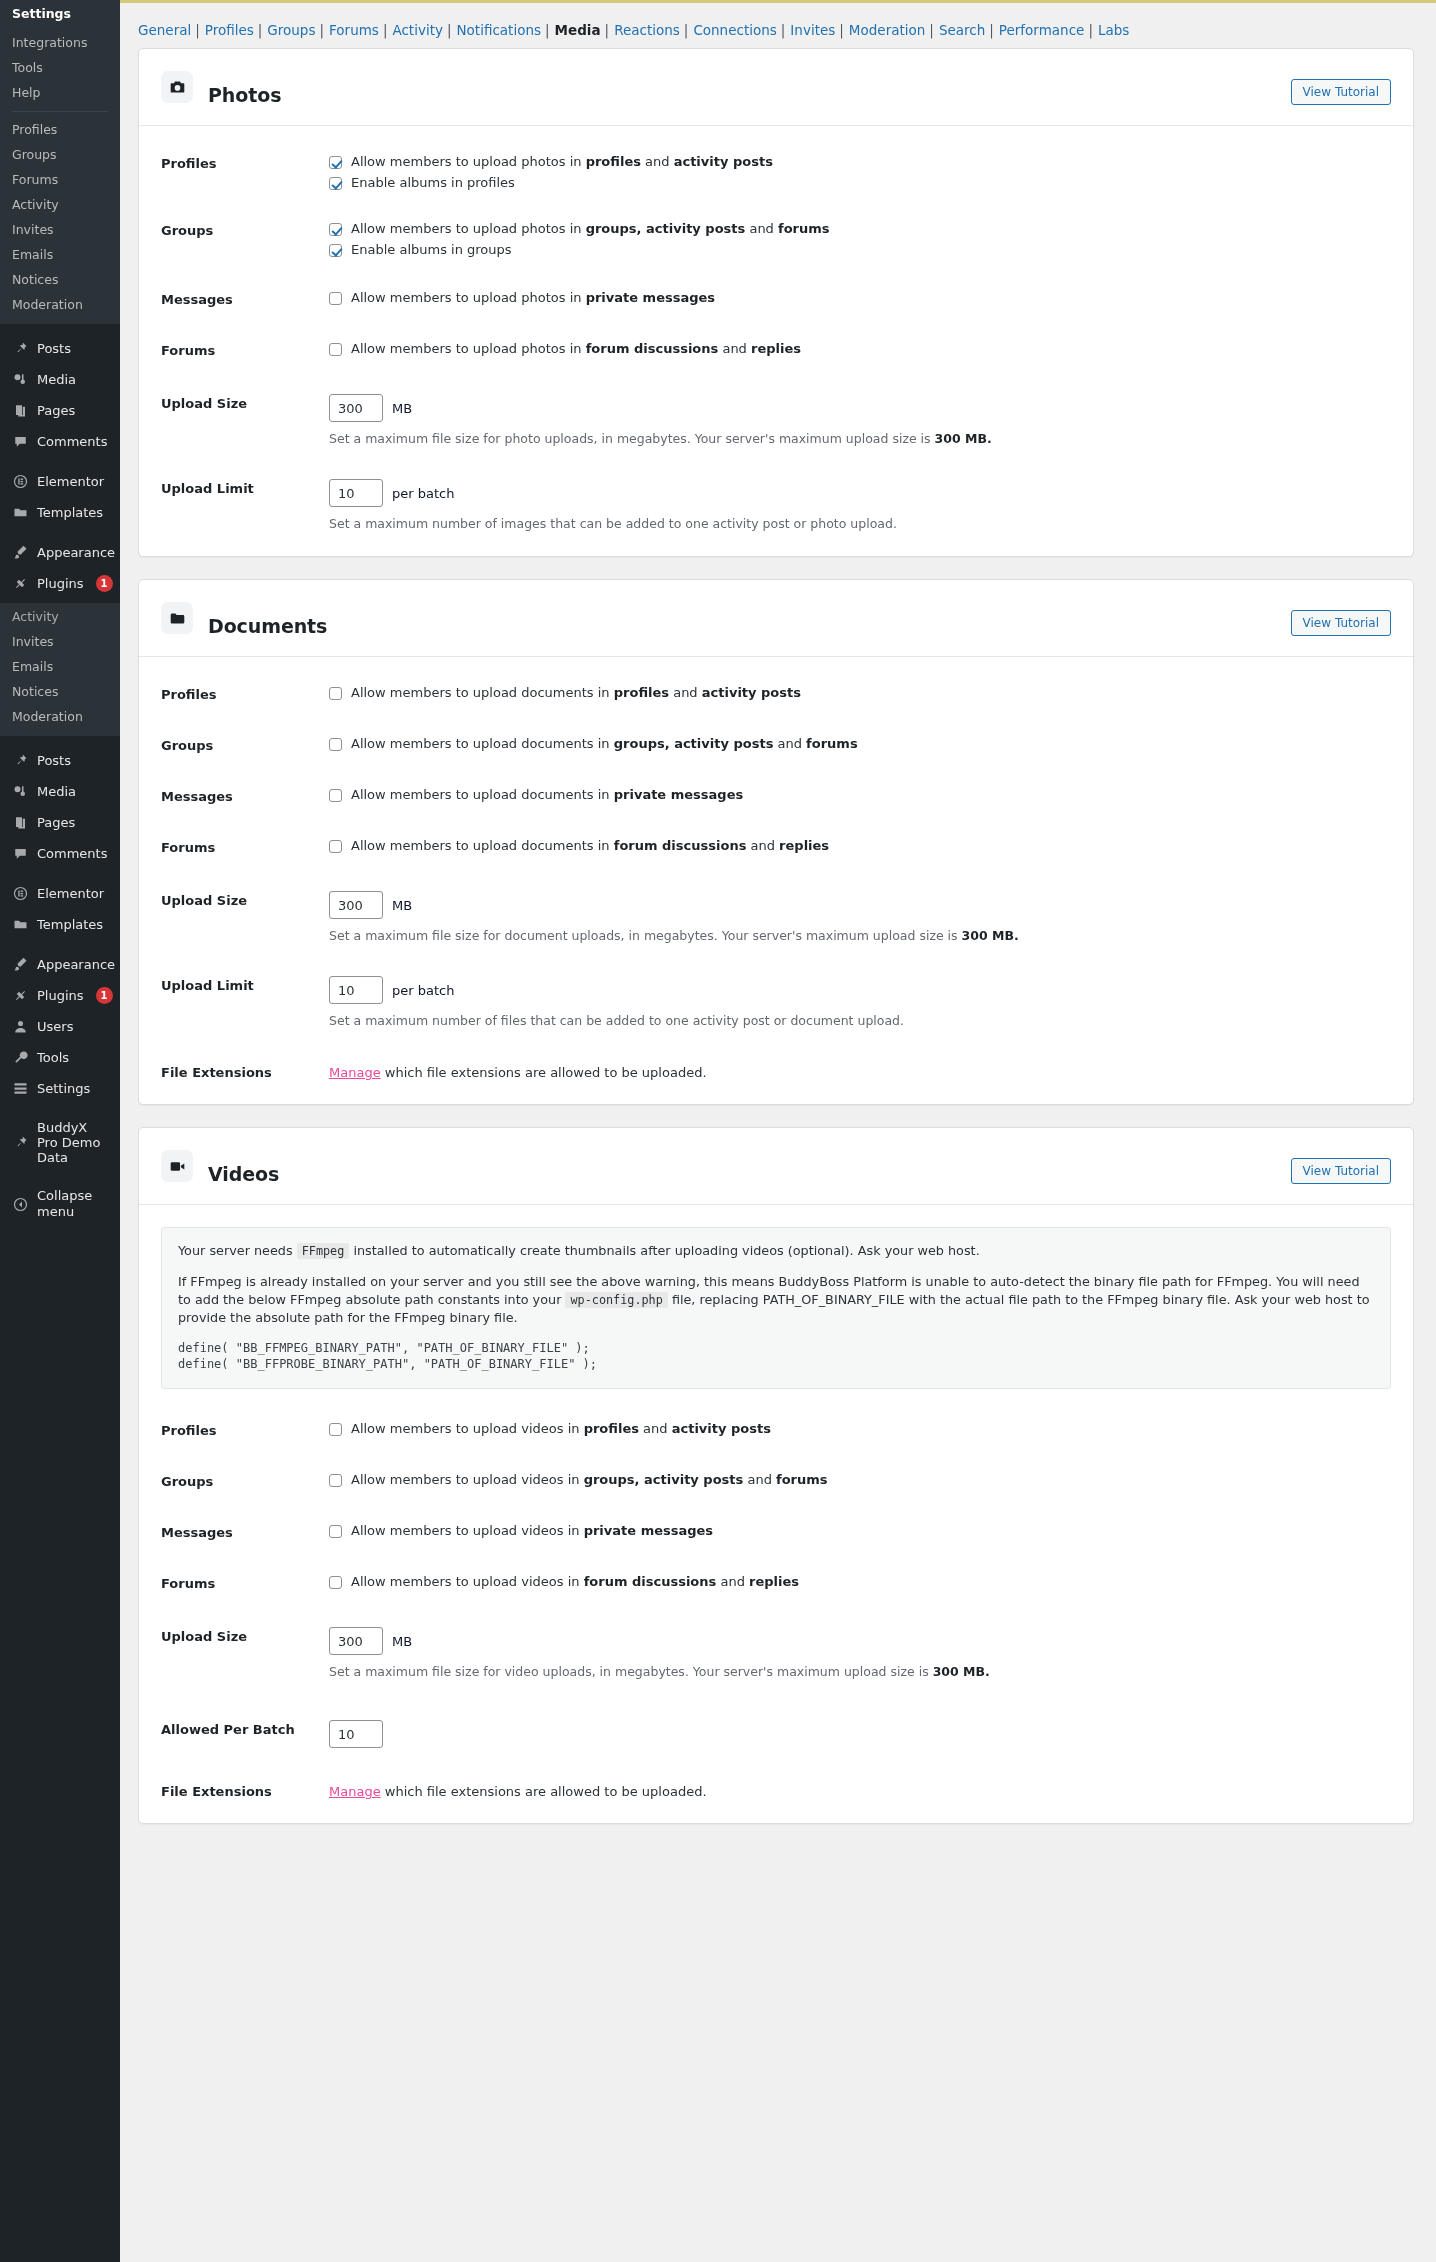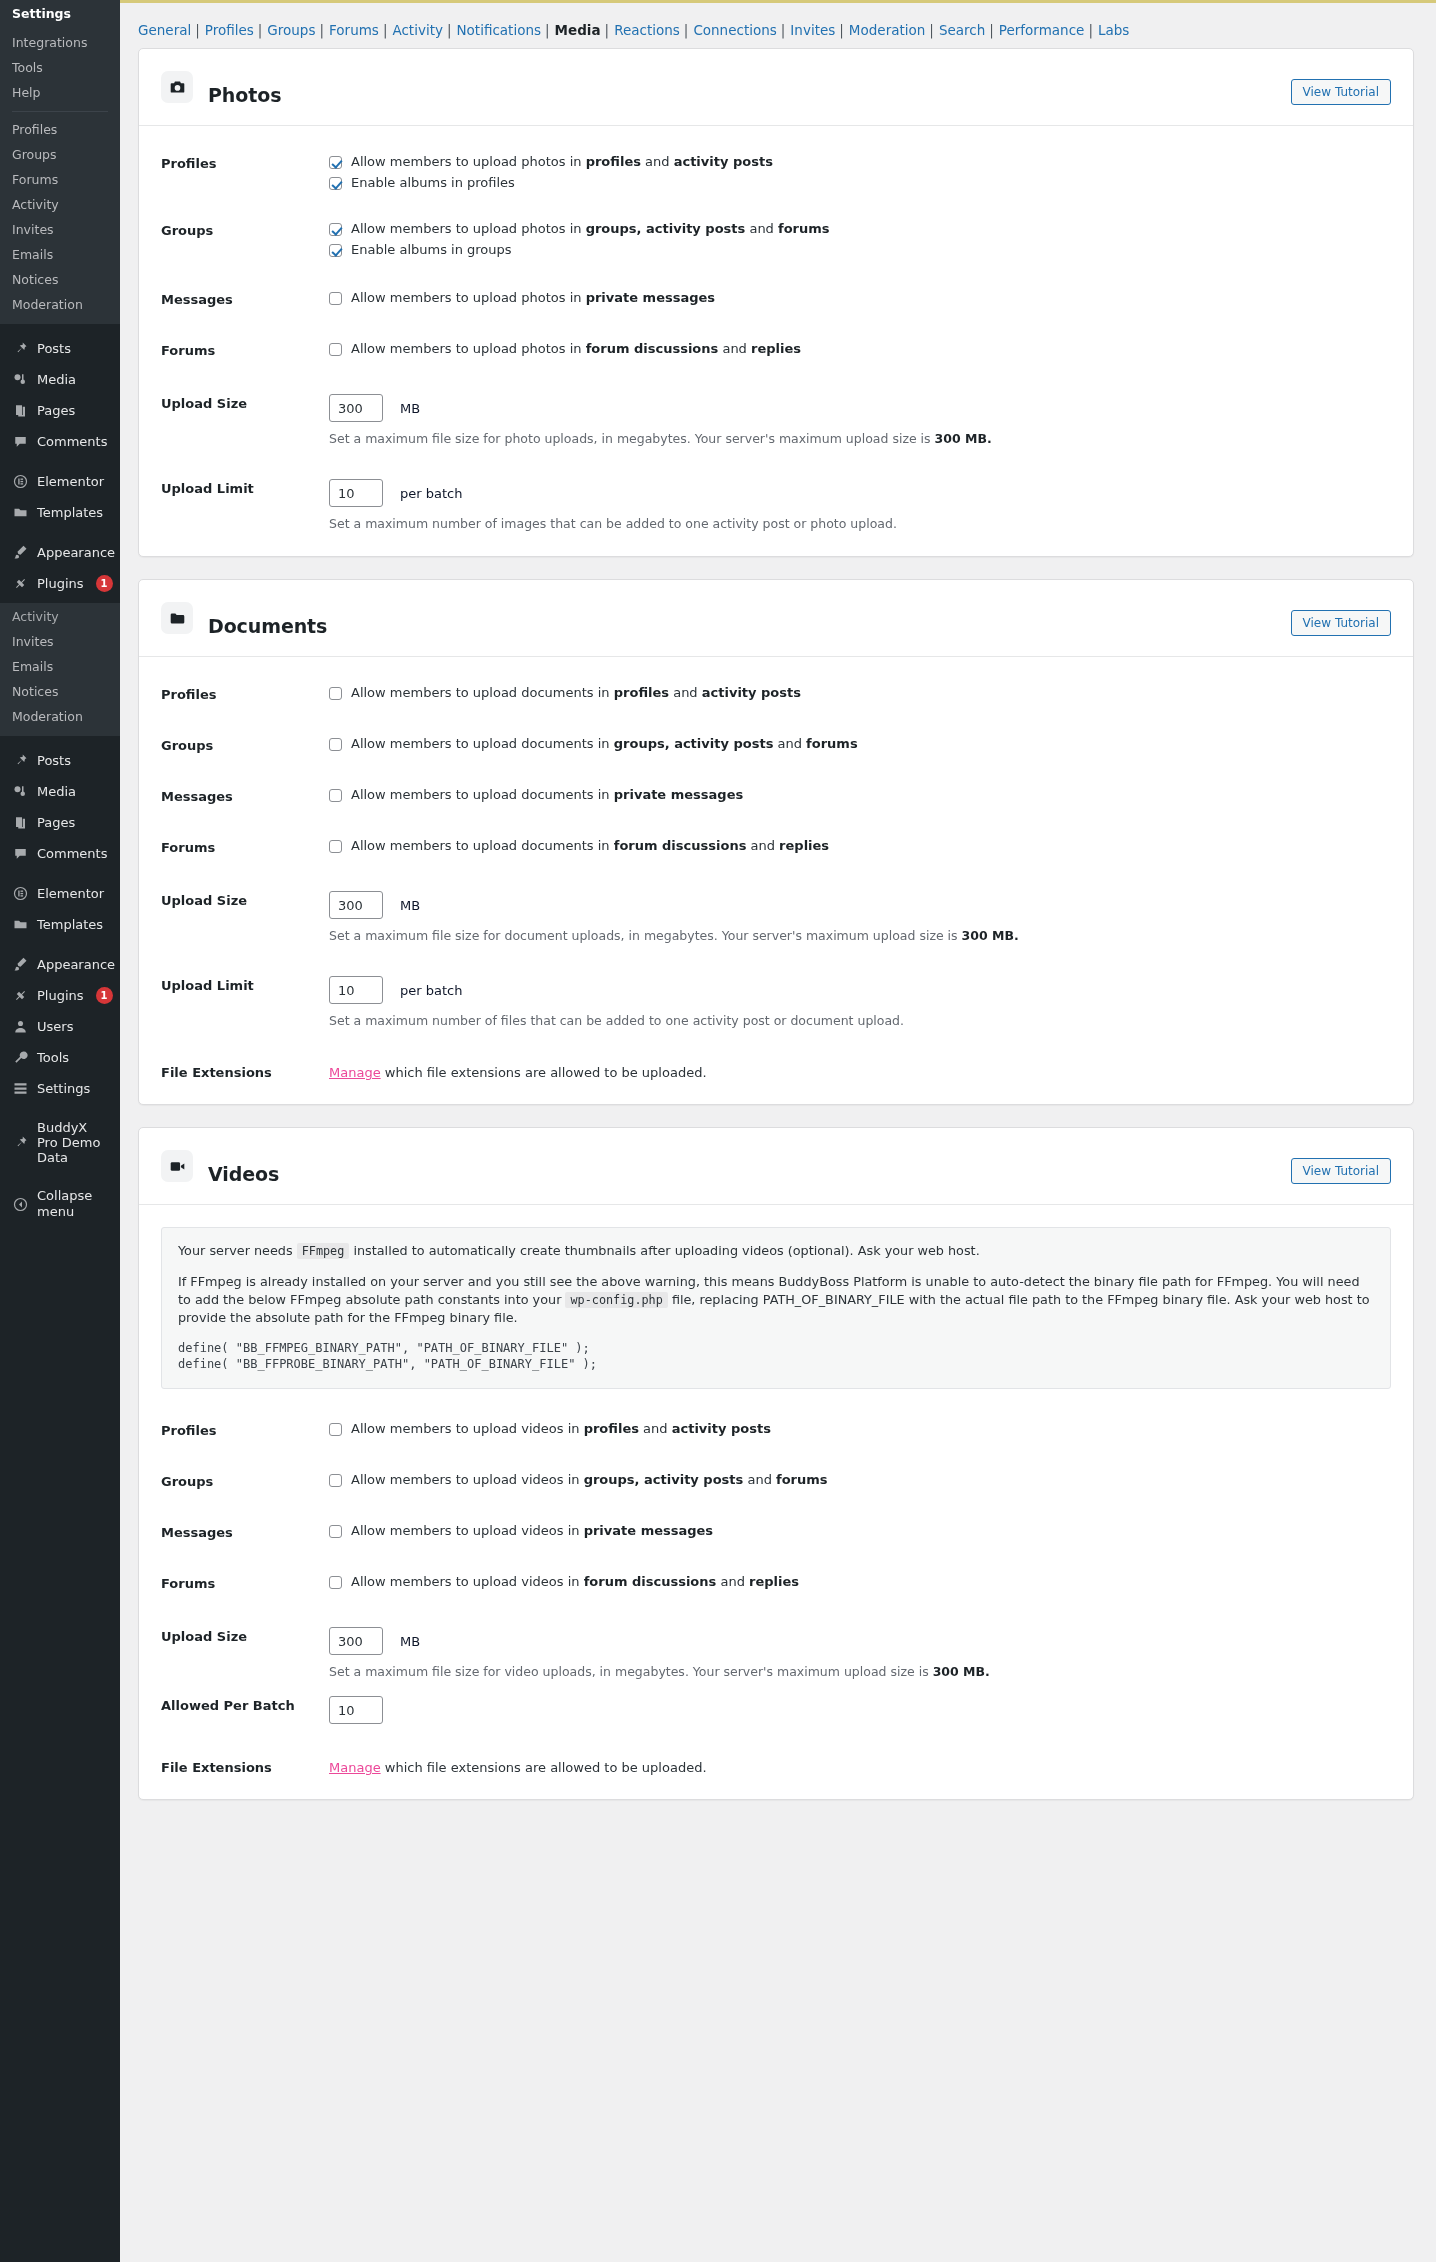--- a/index.html
+++ b/index.html
@@ -112,21 +112,21 @@
   }
   .cbox.checked::after {
     content:""; position:absolute;
     left:3.5px; top:0.5px; width:4px; height:8px;
     border:solid #2271b1; border-width:0 2px 2px 0;
     transform:rotate(42deg);
   }
   .cbtext { margin-left:9px; font-size:13px; line-height:16px; color:#2c3338; }
   .cbtext b { font-weight:bold; color:#1d2327; }
 
-  .numrow { display:flex; align-items:center;gap:8px; }
+  .numrow { display:flex; align-items:center; }
   .numbox {
     width:54px; height:28px; border:1px solid #8c8f94; border-radius:3px;
     background:#fff; font-size:13px; padding:0 8px; color:#2c3338;
     font-family:inherit;
   }
   .unit { margin-left:9px; font-size:13px; color:#0f172a; }
   .help {
     font-size:12.5px; color:#646970; margin-top:9px; line-height:16px;
   }
   .help b { color:#1d2327; }
@@ -635,21 +635,21 @@
         <div class="field-label">Upload Size</div>
         <div class="field-ctl">
           <div class="numrow">
             <input class="numbox" value="300" style="">
             <span class="unit">MB</span>
           </div>
           <div class="help"><span>Set a maximum file size for video uploads, in megabytes. Your server's maximum upload size is </span><b>300 MB.</b></div>
         </div>
       </div>
 
-      <div class="field-row" style="margin-top:4px">
+      <div class="field-row" style="margin-top:28px">
         <div class="field-label">Allowed Per Batch</div>
         <div class="field-ctl">
           <div class="numrow">
             <input class="numbox" value="10" style="">
           </div>
         </div>
       </div>
 
       <div class="field-row" style="margin-top:22px">
         <div class="field-label">File Extensions</div>

